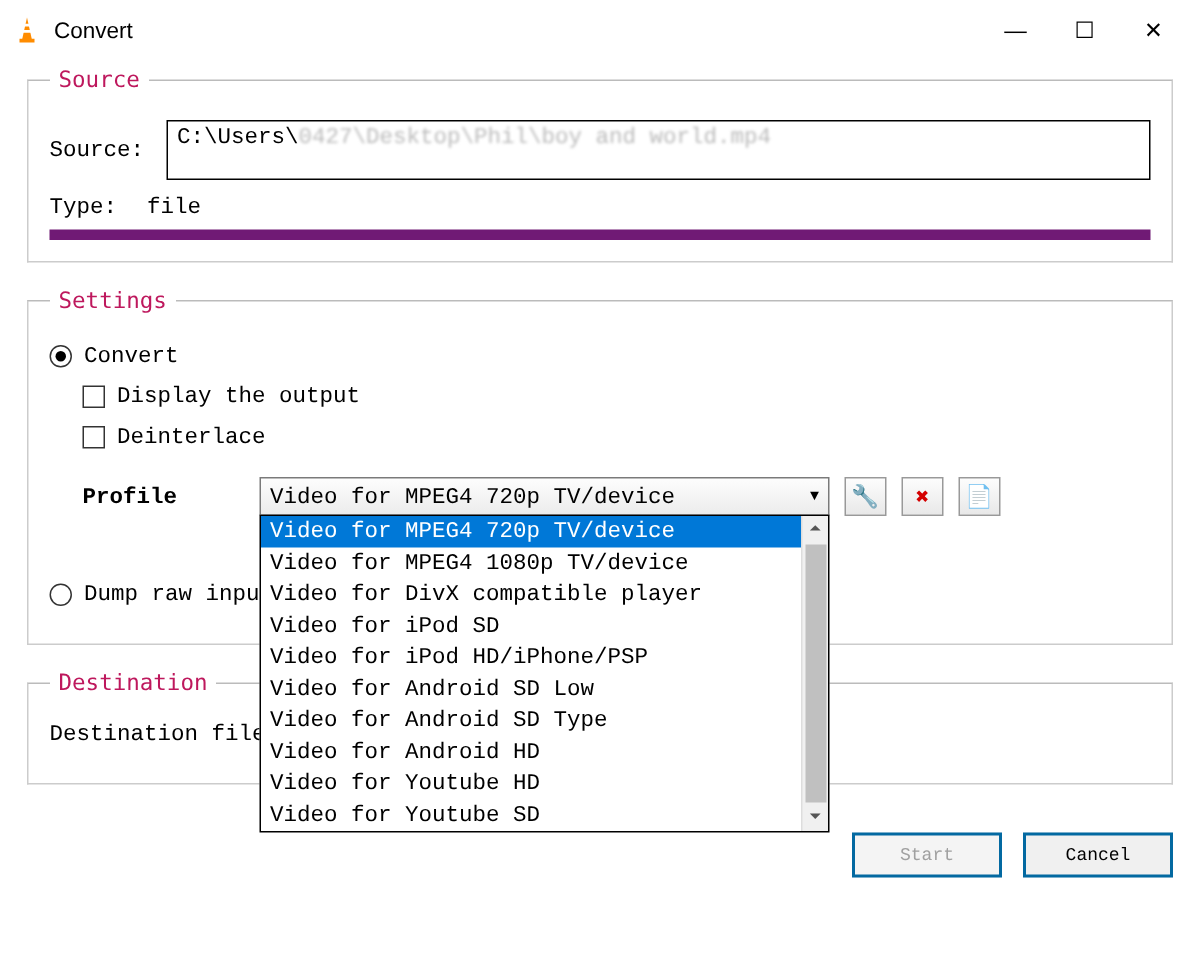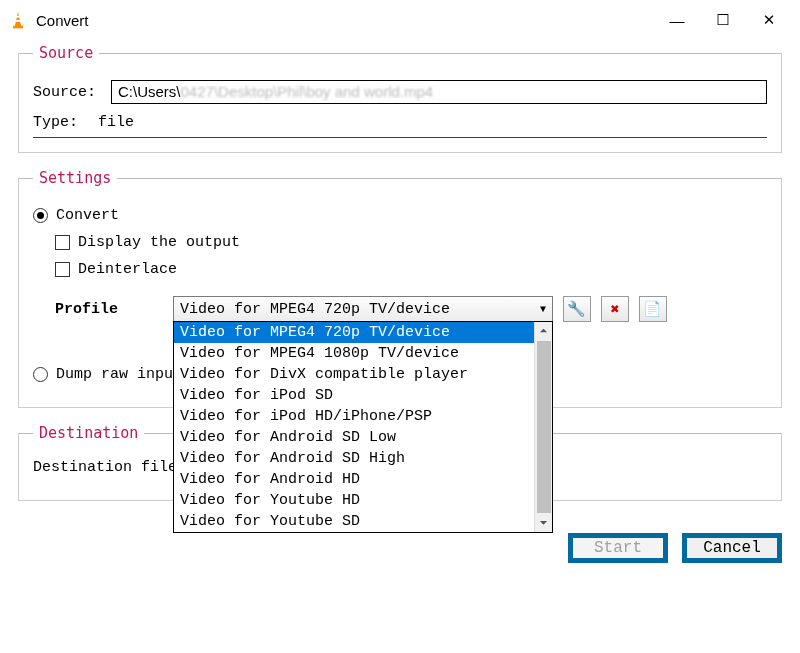--- a/index.html
+++ b/index.html
@@ -35,29 +35,29 @@
     }
     legend {
       padding: 0 6px;
       font-family: "Consolas", monospace;
       color: #be185d;
     }
     .row { display: flex; align-items: center; margin: 8px 0; gap: 8px; }
     .row label.fixed { min-width: 70px; }
     .source-input {
       flex: 1;
-      height: 24px;
+      height: 40px;
       border: 1px solid #000;
       padding: 2px 6px;
-      font-family: Liberation Sans, sans-serif;
+      font-family: Liberation Mono, monospace;
       font-size: 15px;
       background: #fff;
     }
     .blurred-part { color: #bbb; filter: blur(1.2px); }
-    .type-row { display: flex; gap: 20px; margin-top: 10px; padding-bottom: 6px; border-bottom: 1px solid #701a75; }
+    .type-row { display: flex; gap: 20px; margin-top: 10px; padding-bottom: 6px; border-bottom: 7px solid #701a75; }
     .radio-row, .check-row {
       display: flex; align-items: center; gap: 8px; margin: 10px 0;
     }
     .indent { margin-left: 22px; }
     .radio {
       width: 15px; height: 15px; border: 1.5px solid #333; border-radius: 50%;
       display: inline-flex; align-items: center; justify-content: center;
     }
     .radio.checked::after {
       content: ""; width: 7px; height: 7px; background: #000; border-radius: 50%;
@@ -123,23 +123,23 @@
       border: 2px solid #0078d7;
       background: #e5f1fb;
       font-family: inherit; font-size: 15px;
       display:flex; align-items:center; justify-content:center;
     }
     .bottom-buttons {
       display: flex; justify-content: flex-end; gap: 14px; padding: 6px 18px 14px;
     }
     .btn {
       width: 100px; height: 30px;
-      border: 5px solid #0369a1;
+      border: 2px solid #0369a1;
       background: #f0f0f0;
-      font-family: inherit; font-size: 16px;
+      font-family: inherit; font-size: 12px;
       display:flex; align-items:center; justify-content:center;
     }
     .btn.disabled { color: #a0a0a0; background:#f4f4f4; }
     .dest-fieldset { padding-bottom: 18px; }
     .dest-flex { display:flex; align-items:center; gap:12px;}
     .dest-label { min-width: 178px; }
   </style>
 </head>
 <body>
 
@@ -197,21 +197,21 @@
           <span class="combo-caret">▼</span>
         </div>
         <div class="dropdown">
           <ul class="dropdown-list" id="profile-options">
               <li class="selected">Video for MPEG4 720p TV/device</li>
               <li>Video for MPEG4 1080p TV/device</li>
               <li>Video for DivX compatible player</li>
               <li>Video for iPod SD</li>
               <li>Video for iPod HD/iPhone/PSP</li>
               <li>Video for Android SD Low</li>
-              <li>Video for Android SD High</li>
+              <li>Video for Android SD Type</li>
               <li>Video for Android HD</li>
               <li>Video for Youtube HD</li>
               <li>Video for Youtube SD</li>
             </ul>
           <div class="scrollbar">
             <div class="scroll-arrow">⏶</div>
             <div class="scroll-thumb"></div>
             <div class="scroll-arrow">⏷</div>
           </div>
         </div>

